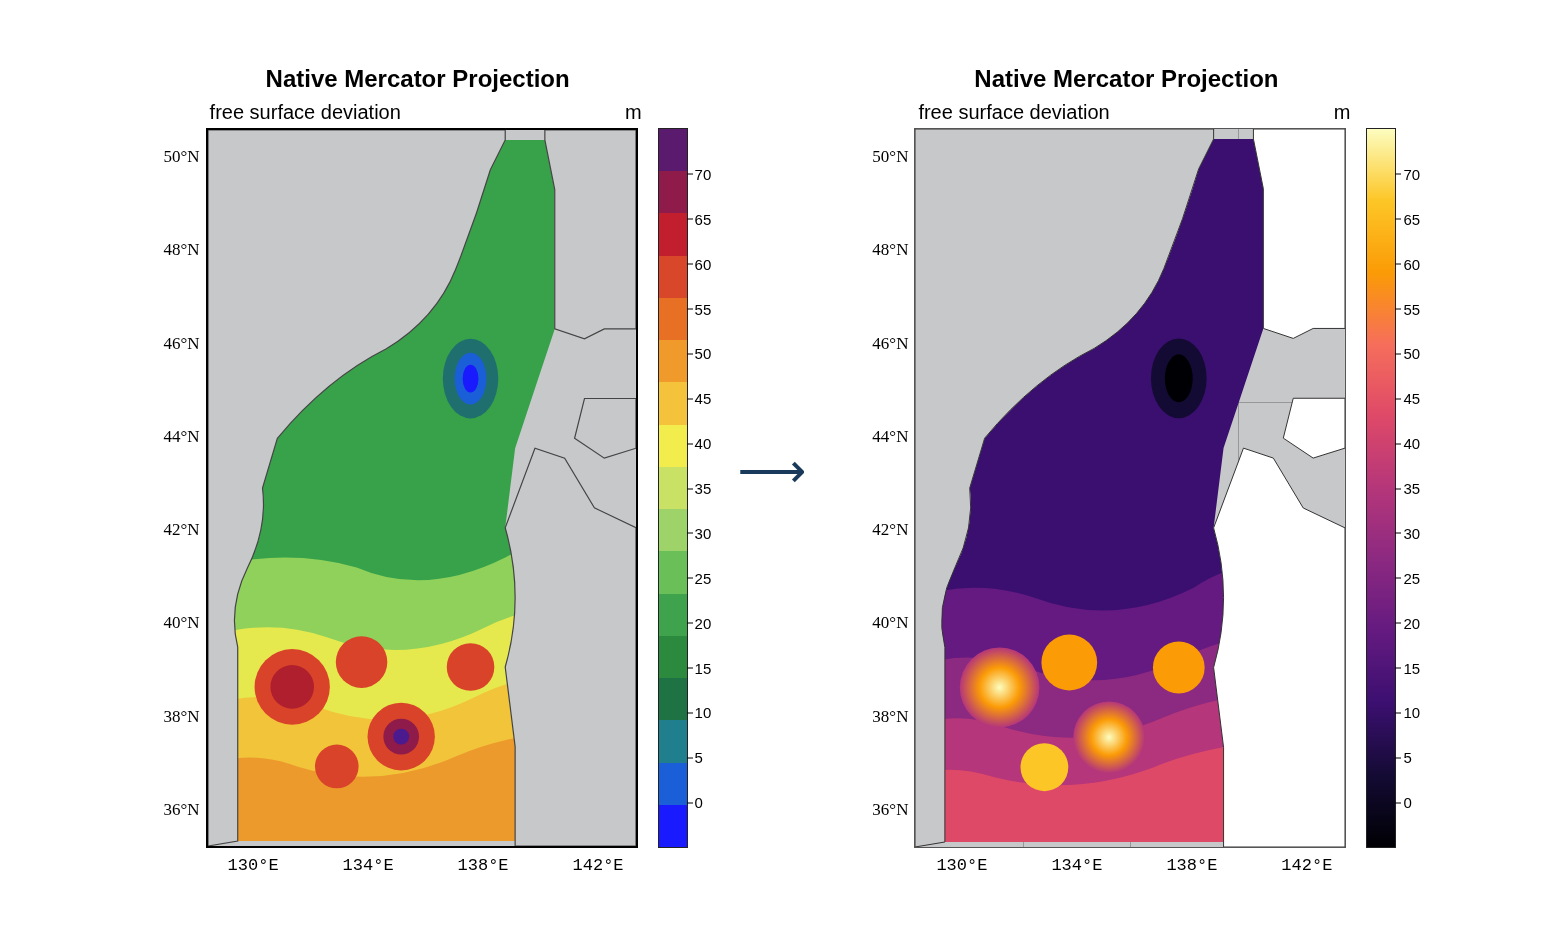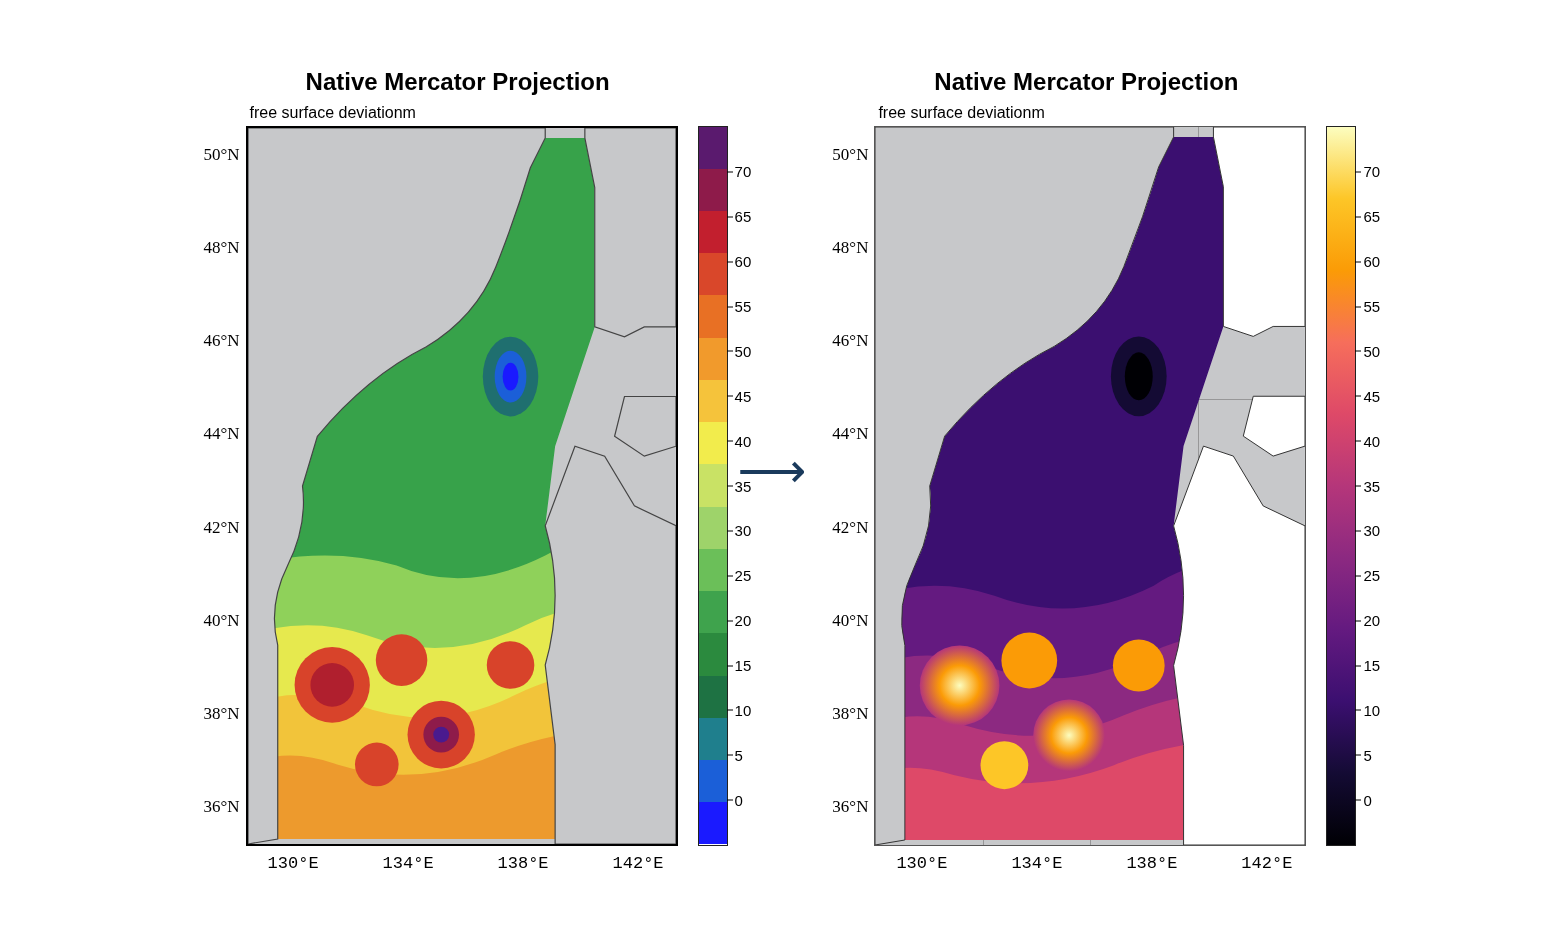--- a/index.html
+++ b/index.html
@@ -1,22 +1,22 @@
 <!DOCTYPE html>
 <html><head>
 <meta charset="utf-8">
 <style>
 * { margin:0; padding:0; box-sizing:border-box; }
 body { background:#fff; font-family:Arial,Helvetica,sans-serif; width:1544px; height:940px; position:relative; }
-.container { display:flex; align-items:center; justify-content:center; width:100%; height:100%; padding:20px; }
+.container { display:flex; align-items:center; justify-content:center; width:100%; height:100%; gap:40px; padding:20px; }
 .panel { display:flex; flex-direction:column; align-items:center; }
 .title { font-weight:bold; font-size:24px; margin-bottom:8px; }
 .plotrow { display:flex; align-items:flex-start; }
 .plotblock { position:relative; }
-.subtitle-row { display:flex; font-size:16px; margin:0 0 4px 62px; width:432px; }
+.subtitle-row { display:flex; justify-content:space-between; font-size:20px; margin:0 0 4px 62px; width:432px; }
 .axes-wrap { display:flex; }
 .yaxis { display:flex; flex-direction:column; justify-content:space-between; text-align:right; font-size:17px; width:58px; height:720px; padding:20px 6px 30px 0;font-family:Liberation Serif, serif; }
 .yaxis span { line-height:1; }
 .maparea { position:relative; width:432px; height:720px; border:2px solid #000; background:#c7c8ca; overflow:hidden; }
 .maparea.right { border:1px solid #555; }
 .xaxis { display:flex; justify-content:space-between; font-size:17px; margin:8px 0 0 62px; width:432px; padding:0 18px;font-family:Liberation Mono, monospace; }
 .cbarwrap { display:flex; flex-direction:column; align-items:center; margin-left:20px; }
 .cbar { position:relative; width:30px; height:720px; border:1px solid #222; }
 .cbar .seg { width:100%; }
 .cticks { position:absolute; left:36px; top:0; height:100%; font-size:15px; }

